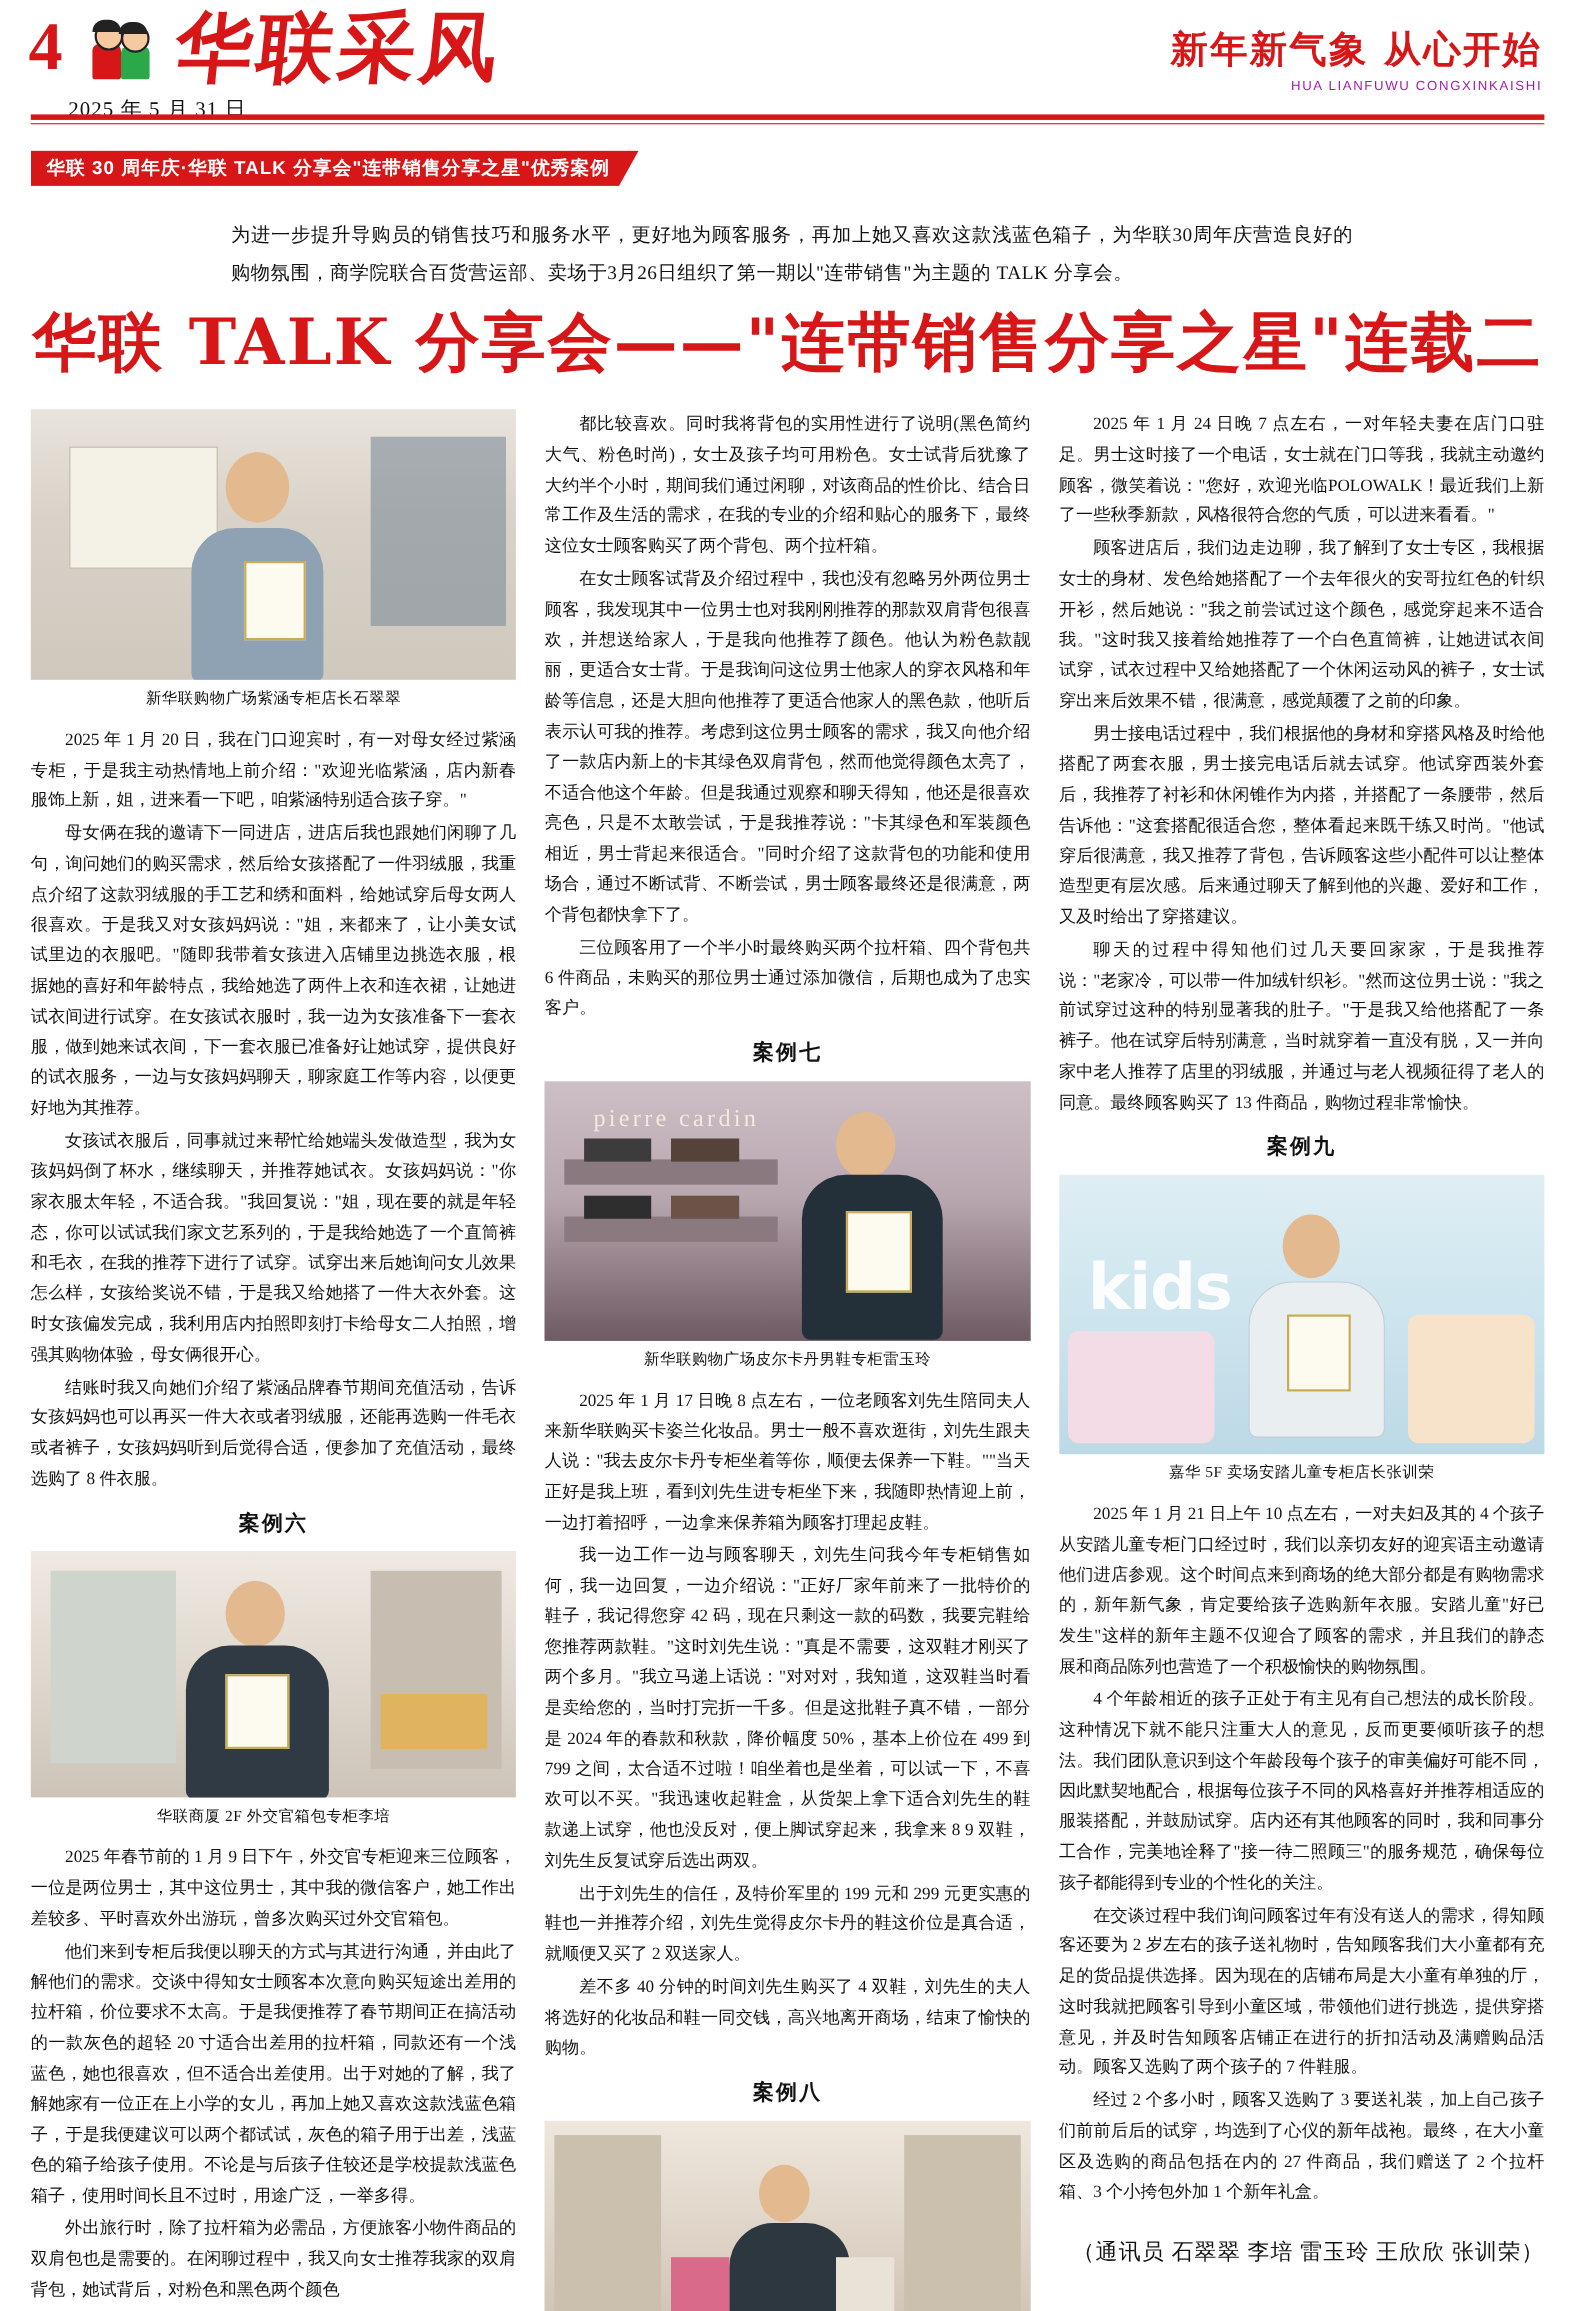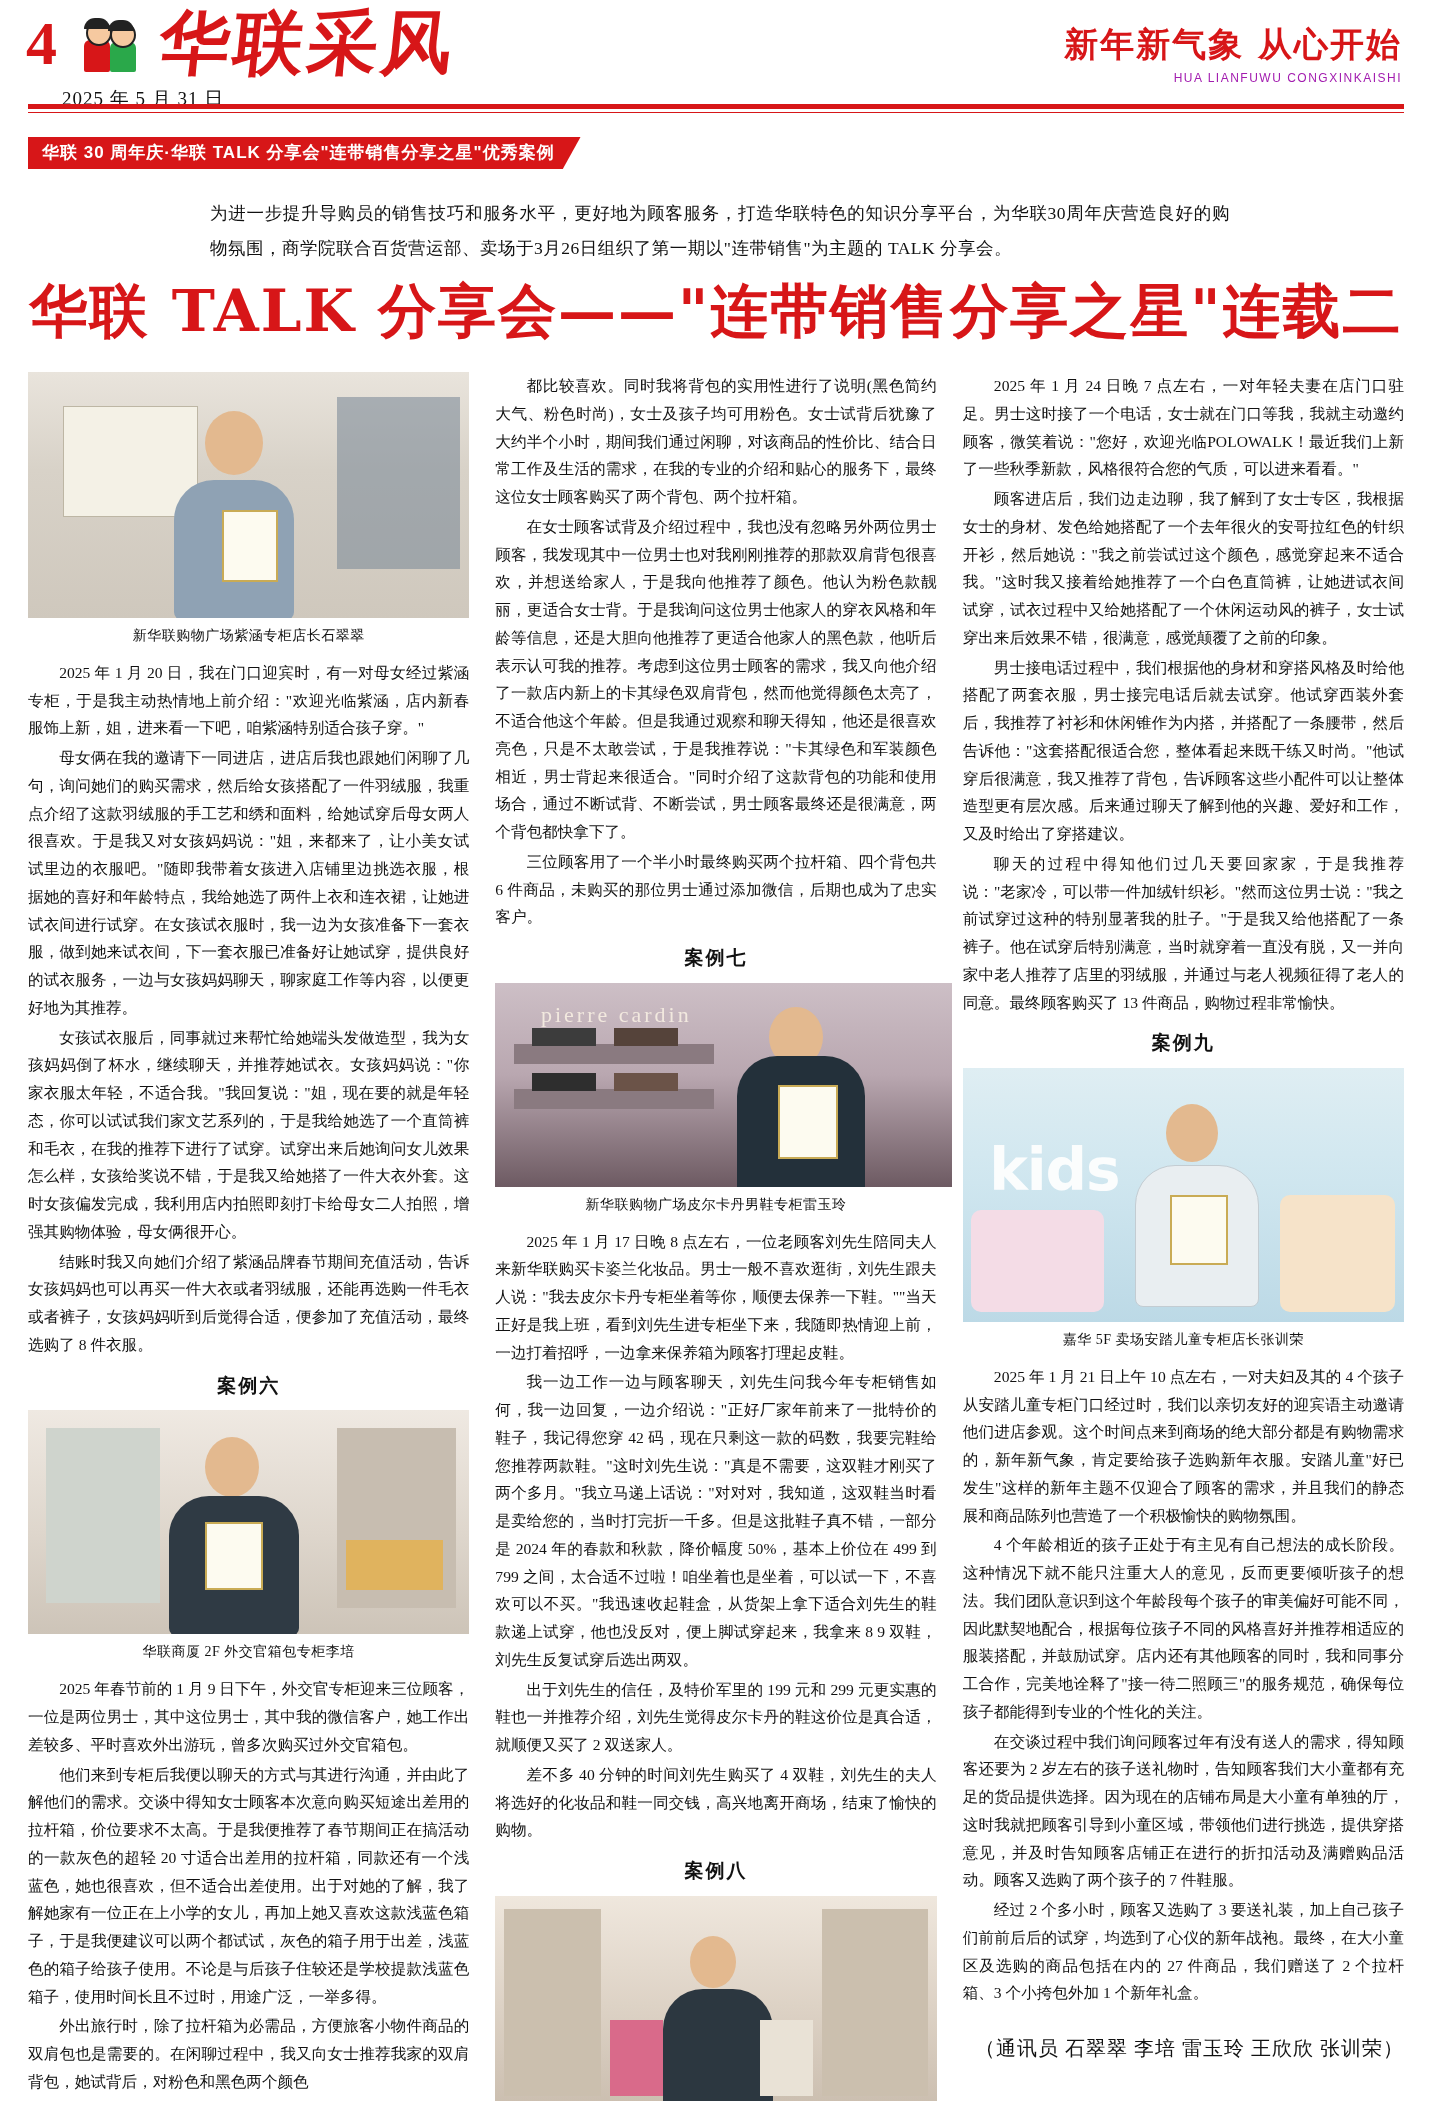--- a/index.html
+++ b/index.html
@@ -43,21 +43,21 @@
   .col{width:442px;font-size:15.6px;line-height:1.78;text-align:justify;}
   .col p{margin:0 0 2px 0;text-indent:2em;}
   .case-title{text-align:center;font-size:19px;font-weight:bold;margin:10px 0 8px 0;letter-spacing:2px;font-family:"DejaVu Serif",serif;}
   .caption{text-align:center;font-size:14px;margin:6px 0 10px 0;letter-spacing:.5px;}
   .byline{text-align:right;font-size:20px;margin-top:24px;letter-spacing:1px;}
 
   
   .photo{width:100%;position:relative;overflow:hidden;background:#cfd6dd;}
   .p5{height:246px;background:linear-gradient(180deg,#e9e4dc 0%,#d8d2c8 40%,#cfc8bd 100%);}
   .p6{height:224px;background:linear-gradient(180deg,#efe9e2 0%,#ded6cc 55%,#cdc4b8 100%);}
-  .p7{height:204px;background:linear-gradient(180deg,#cdbfc6 0%,#b9a7b0 45%,#6d5a62 100%);padding-left:15px;}
+  .p7{height:236px;background:linear-gradient(180deg,#cdbfc6 0%,#b9a7b0 45%,#6d5a62 100%);}
   .p8{height:222px;background:linear-gradient(180deg,#efe7dd 0%,#ddd2c5 50%,#c9bcad 100%);}
   .p9{height:254px;background:linear-gradient(180deg,#dfeef3 0%,#cfe6ef 45%,#bcd9e6 100%);}
 
   
   .ph-person{position:absolute;background:#5f6b74;border-radius:40px 40px 8px 8px;}
   .ph-head{position:absolute;border-radius:50%;background:#e3b98f;}
   .ph-box{position:absolute;background:rgba(255,255,255,.45);}
   .ph-shelf{position:absolute;background:rgba(120,95,85,.55);}
   .ph-card{position:absolute;background:#fdfbf0;border:2px solid #c9ab55;}
   .kids-word{position:absolute;left:6%;top:20%;font-family:"DejaVu Sans",sans-serif;font-size:58px;font-weight:bold;color:#fff;letter-spacing:-1px;opacity:.92;}
@@ -91,21 +91,21 @@
     </div>
 
     <div class="rule-thick"></div>
     <div class="rule-thin"></div>
   </div>
 
   <div class="banner">
     <div class="flag">华联 30 周年庆·华联 TALK 分享会"连带销售分享之星"优秀案例</div>
   </div>
 
-  <div class="lead">为进一步提升导购员的销售技巧和服务水平，更好地为顾客服务，打造华联特色的知识分享平台，为华联30周年庆营造良好的购物氛围，商学院联合百货营运部、卖场于3月26日组织了第一期以"连带销售"为主题的 TALK 分享会。</div>
+  <div class="lead">为进一步提升导购员的销售技巧和服务水平，更好地为顾客服务，再加上她又喜欢这款浅蓝色箱子，为华联30周年庆营造良好的购物氛围，商学院联合百货营运部、卖场于3月26日组织了第一期以"连带销售"为主题的 TALK 分享会。</div>
 
   <div class="headline">
     <div class="h">华联 TALK 分享会——"连带销售分享之星"连载二</div>
   </div>
 
   <div class="cols">
 
     <div class="col">
 
       <div class="photo p5">

